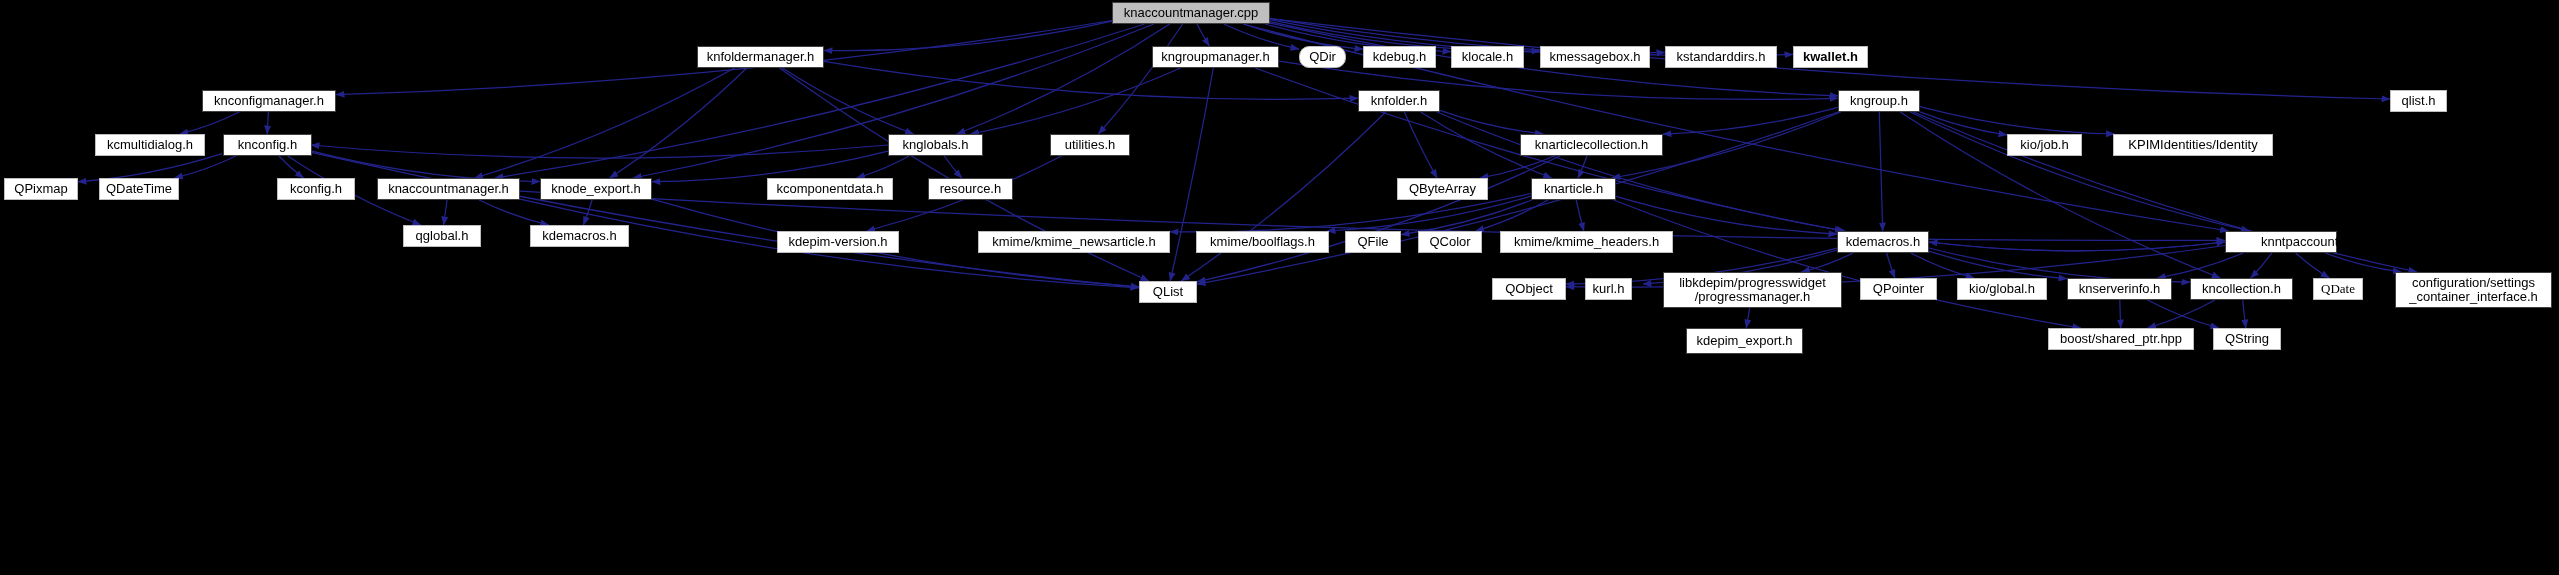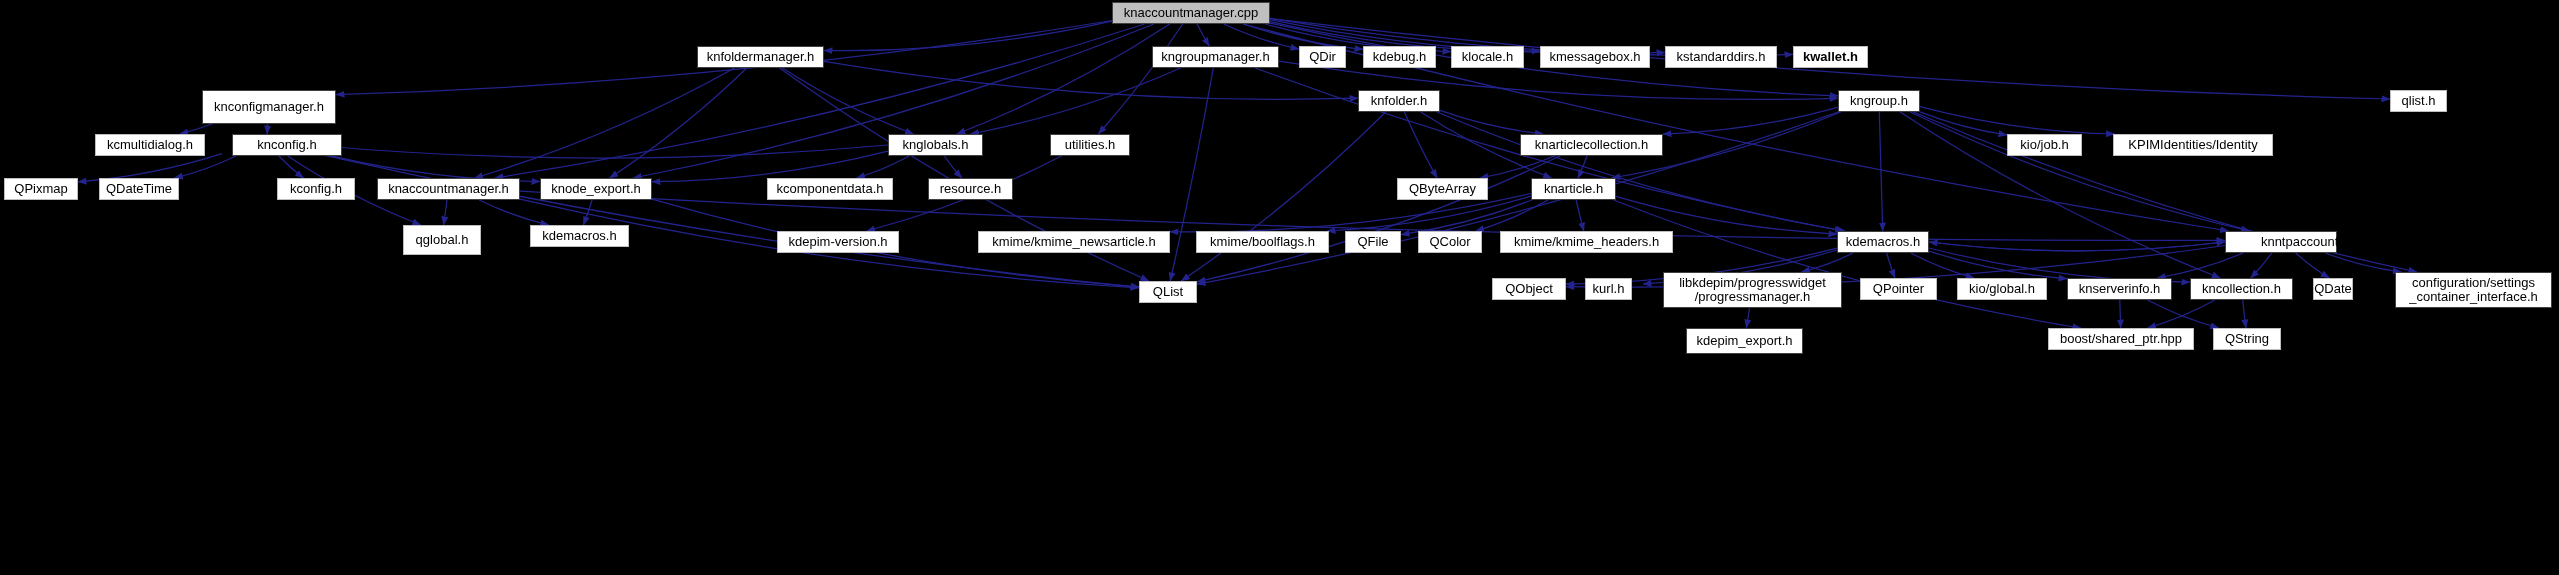--- a/index.html
+++ b/index.html
@@ -110,65 +110,65 @@
         <path d="M2147.6,300.0 Q2181.7,318.0 2218.9,328.0" marker-end="url(#arrow)"></path>
         <path d="M2119.8,300.0 Q2120.2,314.0 2120.7,328.0" marker-end="url(#arrow)"></path>
         <path d="M2242.7,300.0 Q2244.1,314.0 2245.8,328.0" marker-end="url(#arrow)"></path>
         <path d="M2215.0,300.0 Q2182.8,317.7 2147.5,328.0" marker-end="url(#arrow)"></path>
       </g>
   </svg>
   <div id="node-layer">
       <div class="node root" style="left: 1112px; top: 2px; width: 158px; height: 22px;">knaccountmanager.cpp</div>
       <div class="node hdr" style="left: 697px; top: 46px; width: 127px; height: 22px;">knfoldermanager.h</div>
       <div class="node hdr" style="left: 1152px; top: 46px; width: 127px; height: 22px;">kngroupmanager.h</div>
-      <div class="node " style="left: 1299px; top: 46px; width: 47px; height: 22px;">QDir</div>
+      <div class="node " style="left: 1299px; top: 46px; width: 47px; height: 22px; border-radius: 10px;">QDir</div>
       <div class="node " style="left: 1363px; top: 46px; width: 73px; height: 22px;">kdebug.h</div>
       <div class="node " style="left: 1451px; top: 46px; width: 73px; height: 22px;">klocale.h</div>
       <div class="node " style="left: 1540px; top: 46px; width: 110px; height: 22px;">kmessagebox.h</div>
       <div class="node " style="left: 1665px; top: 46px; width: 112px; height: 22px;">kstandarddirs.h</div>
       <div class="node " style="left: 1793px; top: 46px; width: 75px; height: 22px; font-weight: bold;">kwallet.h</div>
-      <div class="node hdr" style="left: 202px; top: 90px; width: 134px; height: 34px; text-align: right;">knconfigmanager.h</div>
+      <div class="node hdr" style="left: 202px; top: 90px; width: 134px; height: 22px; text-align: right;">knconfigmanager.h</div>
       <div class="node hdr" style="left: 1358px; top: 90px; width: 82px; height: 22px;">knfolder.h</div>
       <div class="node hdr" style="left: 1838px; top: 90px; width: 82px; height: 22px;">kngroup.h</div>
       <div class="node " style="left: 2390px; top: 90px; width: 57px; height: 22px;">qlist.h</div>
       <div class="node " style="left: 95px; top: 134px; width: 110px; height: 22px;">kcmultidialog.h</div>
-      <div class="node hdr" style="left: 232px; top: 134px; width: 110px; height: 22px;">knconfig.h</div>
+      <div class="node hdr" style="left: 223px; top: 134px; width: 89px; height: 22px;">knconfig.h</div>
       <div class="node hdr" style="left: 888px; top: 134px; width: 95px; height: 22px;">knglobals.h</div>
       <div class="node hdr" style="left: 1050px; top: 134px; width: 80px; height: 22px;">utilities.h</div>
       <div class="node hdr" style="left: 1520px; top: 134px; width: 143px; height: 22px;">knarticlecollection.h</div>
       <div class="node " style="left: 2007px; top: 134px; width: 75px; height: 22px;">kio/job.h</div>
       <div class="node " style="left: 2113px; top: 134px; width: 160px; height: 22px;">KPIMIdentities/Identity</div>
       <div class="node " style="left: 4px; top: 178px; width: 74px; height: 22px;">QPixmap</div>
       <div class="node " style="left: 99px; top: 178px; width: 80px; height: 22px;">QDateTime</div>
       <div class="node " style="left: 277px; top: 178px; width: 78px; height: 22px;">kconfig.h</div>
       <div class="node hdr" style="left: 377px; top: 178px; width: 143px; height: 22px;">knaccountmanager.h</div>
       <div class="node hdr" style="left: 540px; top: 178px; width: 112px; height: 22px;">knode_export.h</div>
       <div class="node " style="left: 767px; top: 178px; width: 126px; height: 22px;">kcomponentdata.h</div>
       <div class="node hdr" style="left: 928px; top: 178px; width: 85px; height: 22px;">resource.h</div>
       <div class="node " style="left: 1397px; top: 178px; width: 91px; height: 22px;">QByteArray</div>
       <div class="node hdr" style="left: 1531px; top: 178px; width: 85px; height: 22px;">knarticle.h</div>
-      <div class="node " style="left: 403px; top: 225px; width: 78px; height: 30px;">qglobal.h</div>
+      <div class="node " style="left: 403px; top: 225px; width: 78px; height: 22px;">qglobal.h</div>
       <div class="node " style="left: 530px; top: 225px; width: 99px; height: 22px;">kdemacros.h</div>
       <div class="node " style="left: 777px; top: 231px; width: 122px; height: 22px;">kdepim-version.h</div>
       <div class="node " style="left: 978px; top: 231px; width: 192px; height: 22px;">kmime/kmime_newsarticle.h</div>
       <div class="node " style="left: 1196px; top: 231px; width: 133px; height: 22px;">kmime/boolflags.h</div>
       <div class="node " style="left: 1345px; top: 231px; width: 56px; height: 22px;">QFile</div>
       <div class="node " style="left: 1418px; top: 231px; width: 64px; height: 22px;">QColor</div>
       <div class="node " style="left: 1500px; top: 231px; width: 173px; height: 22px; text-align: center;">kmime/kmime_headers.h</div>
       <div class="node hdr" style="left: 1837px; top: 231px; width: 92px; height: 22px;">kdemacros.h</div>
       <div class="node hdr" style="left: 2225px; top: 231px; width: 112px; height: 22px; padding-left: 48px;">knntpaccount.h</div>
       <div class="node " style="left: 1139px; top: 281px; width: 58px; height: 22px;">QList</div>
       <div class="node " style="left: 1492px; top: 278px; width: 74px; height: 22px;">QObject</div>
       <div class="node " style="left: 1585px; top: 278px; width: 47px; height: 22px; text-align: center;">kurl.h</div>
       <div class="node hdr" style="left: 1663px; top: 272px; width: 179px; height: 36px;">libkdepim/progresswidget
 /progressmanager.h</div>
       <div class="node " style="left: 1860px; top: 278px; width: 77px; height: 22px;">QPointer</div>
       <div class="node " style="left: 1957px; top: 278px; width: 90px; height: 22px;">kio/global.h</div>
       <div class="node hdr" style="left: 2067px; top: 278px; width: 105px; height: 22px;">knserverinfo.h</div>
       <div class="node hdr" style="left: 2190px; top: 278px; width: 103px; height: 22px;">kncollection.h</div>
-      <div class="node " style="left: 2313px; top: 278px; width: 40px; height: 22px;">QDate</div>
+      <div class="node " style="left: 2313px; top: 278px; width: 50px; height: 22px; font-family: Liberation Serif, serif;">QDate</div>
       <div class="node hdr" style="left: 2395px; top: 272px; width: 157px; height: 36px;">configuration/settings
 _container_interface.h</div>
       <div class="node hdr" style="left: 1686px; top: 328px; width: 117px; height: 26px;">kdepim_export.h</div>
       <div class="node " style="left: 2048px; top: 328px; width: 146px; height: 22px;">boost/shared_ptr.hpp</div>
       <div class="node " style="left: 2213px; top: 328px; width: 68px; height: 22px;">QString</div>
     </div>
 </div>
 
 </body></html>

